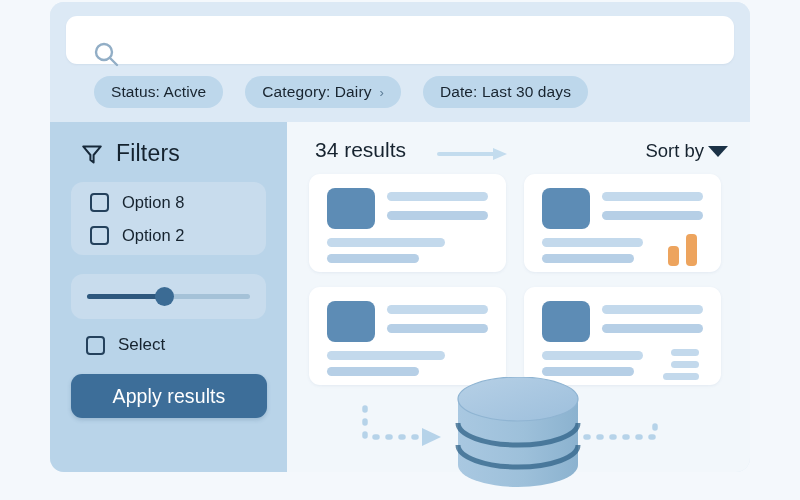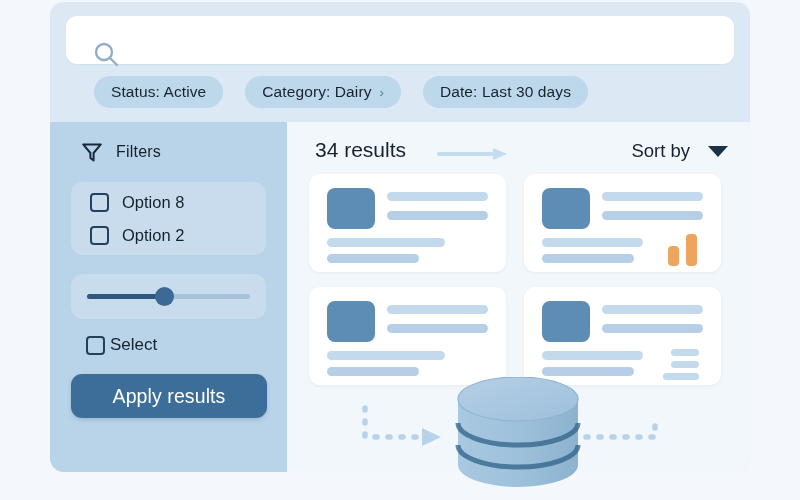--- a/index.html
+++ b/index.html
@@ -43,21 +43,21 @@
 
   
   .sidebar{
     position:absolute;left:0;top:120px;width:237px;height:350px;
     background:#b9d4e9;
   }
   .filters-head{
     position:absolute;left:30px;top:18px;display:flex;align-items:center;gap:12px;
   }
   .funnel-icon{width:24px;height:24px;display:block;}
-  .filters-title{font-size:16px;color:#14222e;font-weight:400;letter-spacing:.2px;}
+  .filters-title{font-size:23px;color:#14222e;font-weight:400;letter-spacing:.2px;}
 
   .opt-card{
     position:absolute;left:21px;top:60px;width:195px;height:73px;
     background:#c8dced;border-radius:12px;
   }
   .opt-row{position:absolute;left:19px;display:flex;align-items:center;gap:13px;}
   .opt-row.r1{top:11px;}
   .opt-row.r2{top:44px;}
   .cbox{
     width:19px;height:19px;border:2.4px solid #24415c;border-radius:4px;
@@ -66,41 +66,41 @@
   .opt-label{font-size:16.5px;color:#16232f;}
 
   .slider-card{
     position:absolute;left:21px;top:152px;width:195px;height:45px;
     background:#c8dced;border-radius:12px;
   }
   .track{position:absolute;left:16px;top:20px;width:163px;height:5px;border-radius:3px;background:#a5c2d8;}
   .track-fill{position:absolute;left:0;top:0;height:5px;width:47%;border-radius:3px;background:#2e587e;}
   .thumb{position:absolute;left:43%;top:13px;width:19px;height:19px;border-radius:50%;background:#3b6b94;}
 
-  .select-row{position:absolute;left:36px;top:213px;display:flex;align-items:center;gap:5px;}
+  .select-row{position:absolute;left:36px;top:213px;display:flex;align-items:center;gap:13px;}
   .select-label{font-size:17px;color:#16232f;}
 
   .apply-btn{
     position:absolute;left:21px;top:252px;width:196px;height:44px;
     background:#3d6e99;border-radius:11px;border:none;
     color:#ffffff;font-size:19.5px;font-family:inherit;
     display:flex;align-items:center;justify-content:center;
     letter-spacing:.1px;cursor:pointer;
     box-shadow:0 2px 4px rgba(40,80,120,.20);
   }
 
   
   .results{
     position:absolute;left:237px;top:120px;width:463px;height:350px;
     background:#f2f7fb;
   }
   .results-head{position:absolute;left:0;top:0;width:463px;height:58px;}
   .result-count{position:absolute;left:28px;top:16px;font-size:21px;color:#16232f;}
   .arrow-line{position:absolute;left:150px;top:24px;width:76px;height:16px;}
-  .sortby{position:absolute;right:22px;top:18px;display:flex;align-items:center;gap:18px;cursor:pointer;}
+  .sortby{position:absolute;right:22px;top:18px;display:flex;align-items:center;gap:4px;cursor:pointer;}
   .sortby-label{font-size:18.5px;color:#16232f;}
   .caret-down{width:0;height:0;border-left:10px solid transparent;border-right:10px solid transparent;border-top:11px solid #1b3246;}
 
   .grid{position:absolute;left:22px;top:52px;width:424px;}
   .card{
     position:absolute;width:197px;height:98px;
     background:#ffffff;border-radius:11px;
     box-shadow:0 1px 3px rgba(120,150,180,.12);
   }
   .card.c1{left:0;top:0;}

